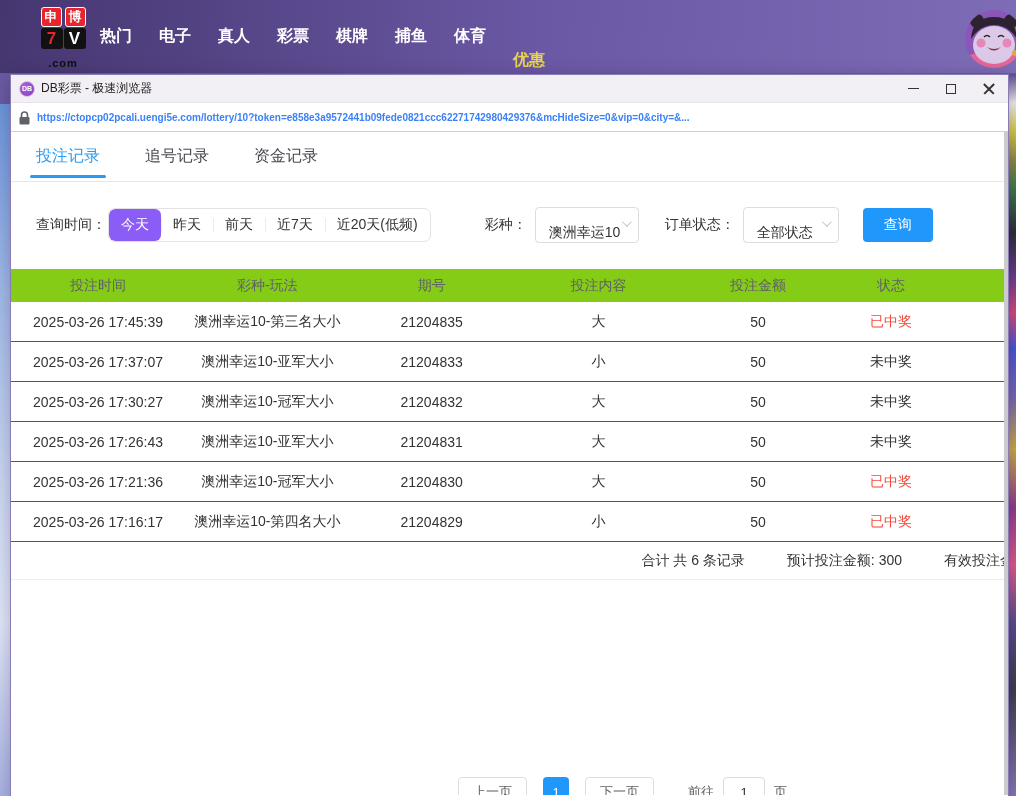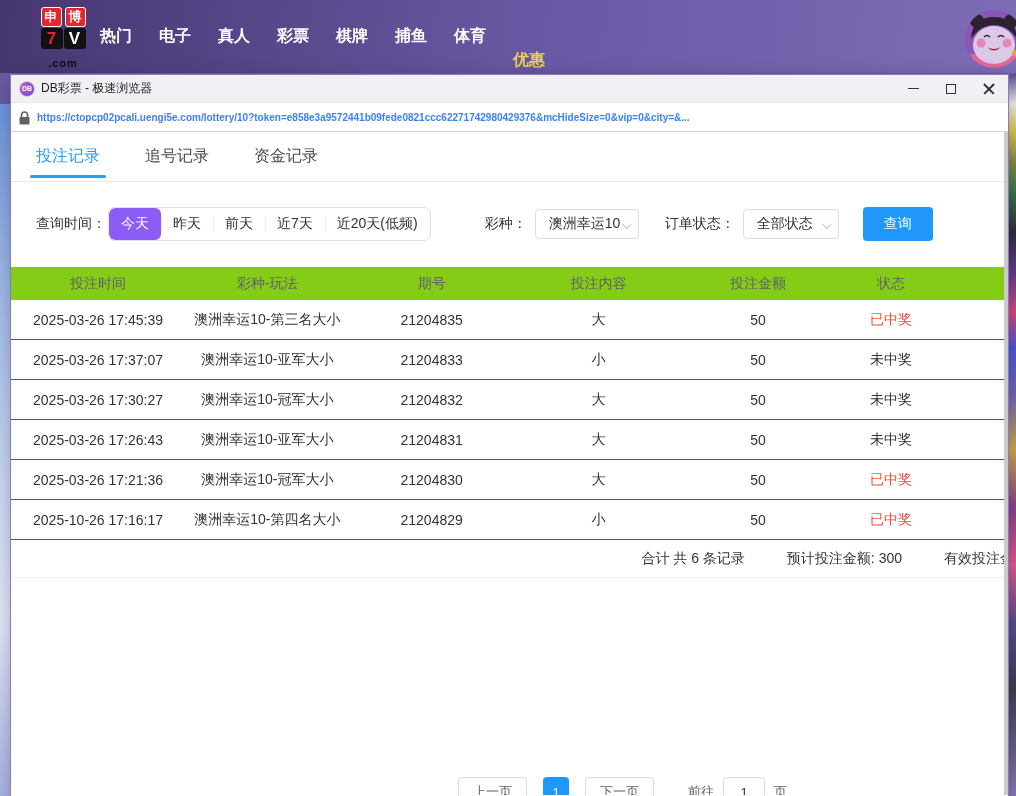--- a/index.html
+++ b/index.html
@@ -78,22 +78,22 @@
     font-size:14px; color:#333; }
   .f-label { white-space:nowrap; }
   .time-group { display:flex; align-items:stretch; height:34px; border:1px solid #e2e2e8;
     border-radius:7px; overflow:hidden; margin-left:2px; background:#fff; }
   .time-opt { display:flex; align-items:center; padding:0 12px; cursor:pointer;
     color:#333; position:relative; white-space:nowrap; }
   .time-opt + .time-opt::before { content:""; position:absolute; left:0; top:9px; bottom:9px;
     width:1px; background:#ececf0; }
   .time-opt.active { background:#8b5cf6; color:#fff; border-radius:6px; }
   .time-opt.active::before { display:none; }
-  .sel { position:relative; height:30px; border:1px solid #dcdce2; border-radius:4px;
-    display:flex; align-items:center; padding:0 26px 0 13px; color:#333; cursor:pointer;
+  .sel { position:relative; height:36px; border:1px solid #dcdce2; border-radius:4px;
+    display:flex; align-items:flex-end; padding:0 26px 0 13px; color:#333; cursor:pointer;
     background:#fff; white-space:nowrap; }
   .chevron { position:absolute; right:9px; top:12px; width:7px; height:7px;
     border-right:1.5px solid #c0c4cc; border-bottom:1.5px solid #c0c4cc;
     transform:rotate(45deg) translateY(-2px); }
   .btn-search { margin-left:24px; width:70px; height:34px; background:#1f97fb; color:#fff;
     border:none; border-radius:4px; font-size:14px; cursor:pointer;
     font-family:"Liberation Sans", sans-serif; }
   .ml54 { margin-left:54px; } .ml26 { margin-left:26px; } .ml8 { margin-left:8px; }
   .sel-lottery { width:104px; } .sel-status { width:96px; }
 
@@ -297,21 +297,21 @@
           <div class="tr trow">
             <div class="td c1">2025-03-26 17:21:36</div>
             <div class="td c2">澳洲幸运10-冠军大小</div>
             <div class="td c3">21204830</div>
             <div class="td c4">大</div>
             <div class="td c5">50</div>
             <div class="td c6 won">已中奖</div>
           </div>
 
           <div class="tr trow">
-            <div class="td c1">2025-10-26 17:16:17</div>
+            <div class="td c1">2025-03-26 17:16:17</div>
             <div class="td c2">澳洲幸运10-第四名大小</div>
             <div class="td c3">21204829</div>
             <div class="td c4">小</div>
             <div class="td c5">50</div>
             <div class="td c6 won">已中奖</div>
           </div>
         </div>
     </div>
 
     <div class="summary">

